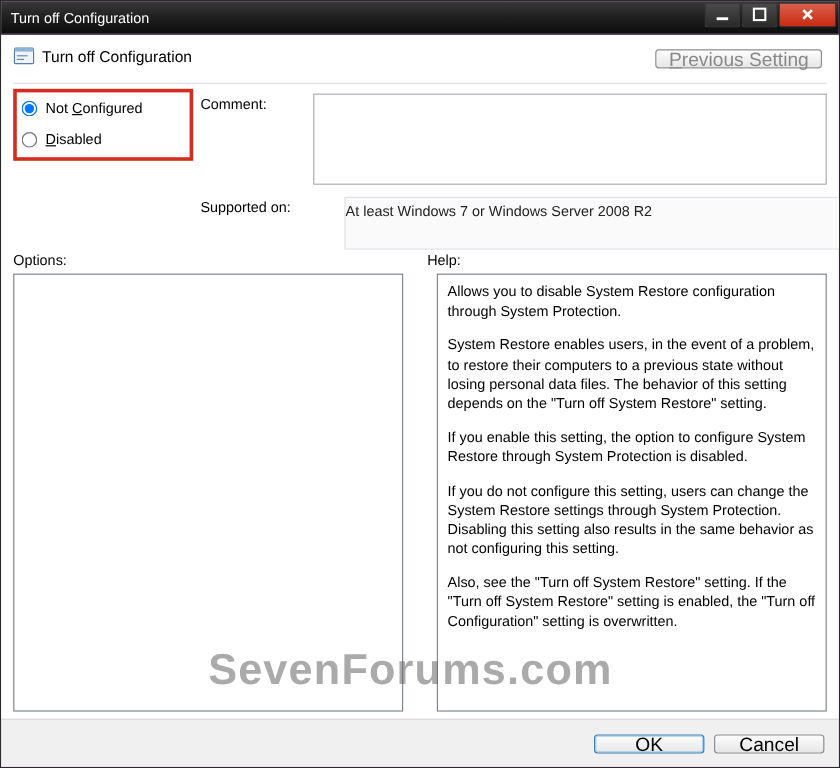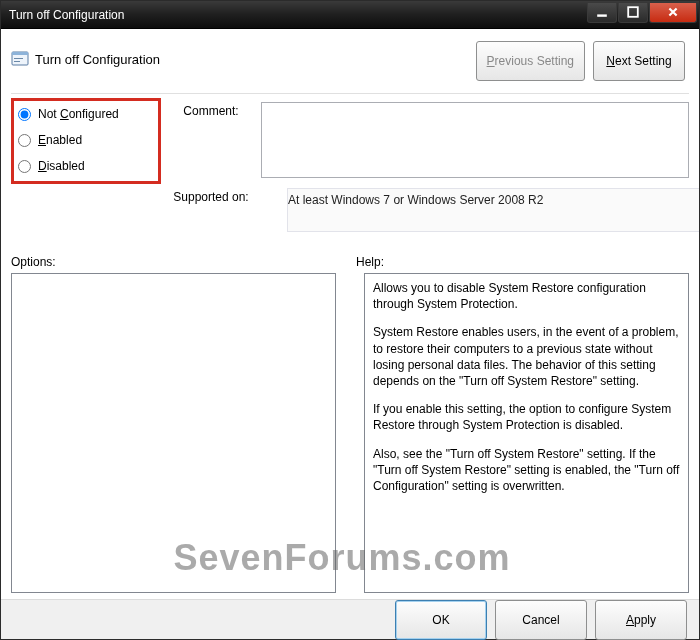--- a/index.html
+++ b/index.html
@@ -27,55 +27,55 @@
   .winbtn svg { width:12px; height:12px; }
   .client {
     flex:1; background:#fff; padding:8px 10px 6px 10px; display:flex; flex-direction:column;
     overflow:hidden;
   }
   .header-row { display:flex; align-items:center; margin-bottom:6px; }
   .policy-icon { width:18px; height:18px; margin-right:6px; }
   .policy-title { font-size:13px; }
   .nav-btns { margin-left:auto; display:flex; gap:8px; margin-right:4px; margin-top:4px;}
   .btn {
-    min-width:92px; height:40px; font-size:12px;
+    min-width:92px; height:16px; font-size:16px;
     background:linear-gradient(to bottom,#fdfdfd,#e6e6e6);
     border:1px solid #8e8f8f; border-radius:3px; padding:0 10px;
     cursor:pointer;
   }
   .btn:disabled { color:#888; cursor:default; }
   .btn.default { border:1px solid #3c7fb1; box-shadow:0 0 0 1px #a4d1ef inset; }
   .hr { height:1px; background:#e0e0e0; margin:6px 0 8px 0; }
   .top-grid {
     display:grid; grid-template-columns: 150px 88px 1fr;
     column-gap:6px; row-gap:10px; align-items:start;
   }
   .radio-box {
     grid-row: 1 / span 2;
     border:3px solid #d42c20; padding:6px 16px 8px 2px;
     display:flex; flex-direction:column; gap:12px;
     margin-top:-4px;
   }
   .radio-row { display:flex; align-items:center; gap:4px; }
   .radio-row input { margin:0 3px 0 2px; }
   .lbl { font-size:12px; }
-  .right-label { text-align:center; padding-top:2px; }
+  .right-label { text-align:left; padding-top:2px; }
   .comment-box {
     width:100%; height:76px; resize:none;
     border:1px solid #abadb3; font-family:inherit; font-size:12px;
     padding:2px 4px;
   }
   .supported-box {
     width:100%; height:44px; resize:none;
     border:1px solid #e2e3ea; background:#fafafa;
     font-family:inherit; font-size:12px; padding:4px 0; color:#222;
     overflow-y:scroll;
     margin-left:26px;
   }
-  .mid-labels { display:flex; margin-top:23px; }
+  .mid-labels { display:flex; margin-top:2px; }
   .mid-labels .left { width:50%; }
   .mid-labels .right { width:50%; padding-left:6px; }
   .panels { display:flex; gap:28px; flex:1; margin-top:4px; min-height:0;}
   .panel {
     border:1px solid #828790; flex:1; background:#fff;
     overflow-y:scroll; padding:6px 8px; font-size:12px; line-height:1.35;
   }
   .panel.options { overflow:auto; }
   .help-text p { margin:0 0 12px 0; }
   .footer {
@@ -130,35 +130,30 @@
         <svg viewBox="0 0 18 18">
             <rect x="1" y="2" width="16" height="13" rx="1" fill="#eef4fb" stroke="#5a7ca3"></rect>
             <rect x="1" y="2" width="16" height="3" fill="#8db3d9"></rect>
             <rect x="3" y="8" width="9" height="1" fill="#6b89a8"></rect>
             <rect x="3" y="11" width="6" height="1" fill="#6b89a8"></rect>
           </svg>
       </span>
       <span class="policy-title">Turn off Configuration</span>
       <div class="nav-btns">
         <button class="btn" disabled=""><span class="u">P</span>revious Setting</button>
-        <button class="btn"><span class="u">N</span>ext Setting</button>
       </div>
     </div>
 
     <div class="hr"></div>
 
     <div class="top-grid">
       <div class="radio-box">
         <label class="radio-row">
           <input type="radio" name="state" checked="" style="">
           <span class="lbl">Not <span class="u">C</span>onfigured</span>
-        </label>
-        <label class="radio-row">
-          <input type="radio" name="state" style="">
-          <span class="lbl"><span class="u">E</span>nabled</span>
         </label>
         <label class="radio-row">
           <input type="radio" name="state" style="">
           <span class="lbl"><span class="u">D</span>isabled</span>
         </label>
       </div>
 
       <div class="right-label">Comment:</div>
       <textarea class="comment-box" style=""></textarea>
 
@@ -171,27 +166,27 @@
       <div class="right">Help:</div>
     </div>
 
     <div class="panels">
       <div class="panel options"></div>
       <div class="panel">
         <div class="help-text">
           <p>Allows you to disable System Restore configuration through System Protection.</p>
           <p>System Restore enables users, in the event of a problem, to restore their computers to a previous state without losing personal data files. The behavior of this setting depends on the "Turn off System Restore" setting.</p>
           <p>If you enable this setting, the option to configure System Restore through System Protection is disabled.</p>
+          <p>If you do not configure this setting, users can change the System Restore settings through System Protection. Disabling this setting also results in the same behavior as not configuring this setting.</p>
           <p>Also, see the "Turn off System Restore" setting. If the "Turn off System Restore" setting is enabled, the "Turn off Configuration" setting is overwritten.</p>
         </div>
       </div>
     </div>
 
   </div>
 
   <div class="footer">
     <button class="btn default">OK</button>
     <button class="btn">Cancel</button>
-    <button class="btn"><span class="u">A</span>pply</button>
   </div>
 
   <div class="watermark">SevenForums.com</div>
 </div>
 
 </body></html>

